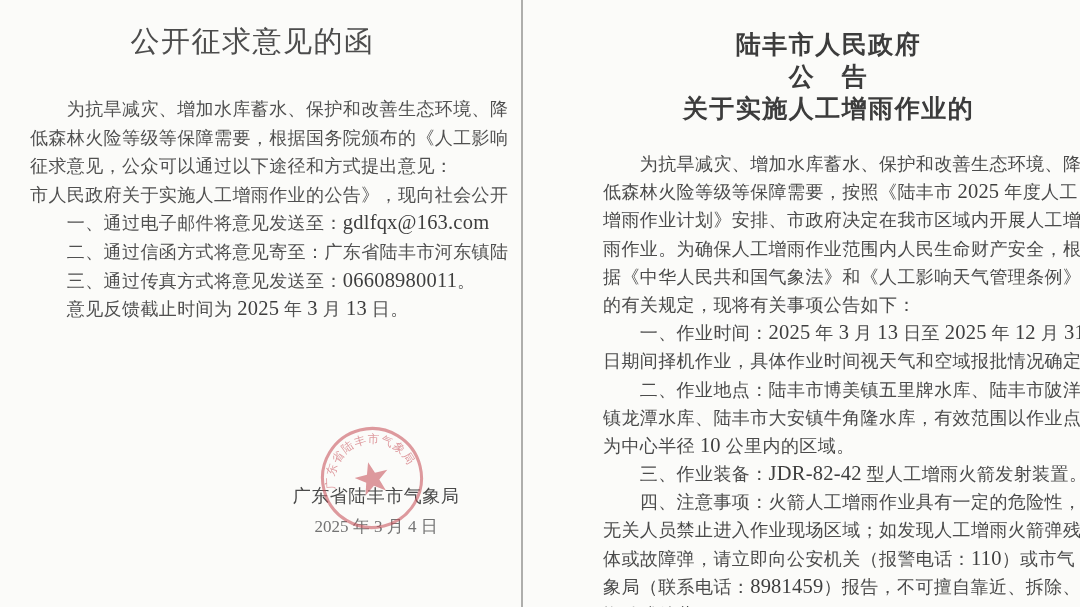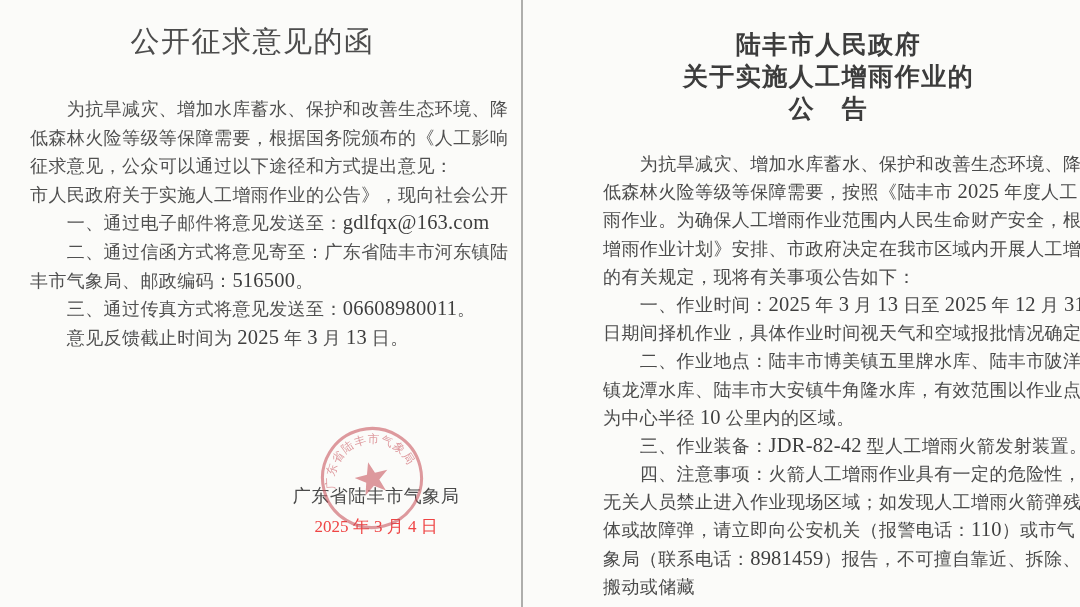--- a/index.html
+++ b/index.html
@@ -38,21 +38,21 @@
     color: #505050;
     white-space: pre;
   }
   .latin { font-size: 1.14em; letter-spacing: 0.2px; color: #3e3e3e; }
 
   .sign {
     position: absolute; left: 280px; top: 484px; width: 192px;
     text-align: center;
   }
   .sign-org  { font-size: 18px; color: #4a4a4a; letter-spacing: 0.5px; }
-  .sign-date { margin-top: 7px; font-size: 17px; color: #ef4444; }
+  .sign-date { margin-top: 7px; font-size: 17px; color: #737373; }
 
   .seal {
     position: absolute; left: 318px; top: 424px;
     width: 108px; height: 108px;
     opacity: 0.58;
     transform: rotate(-14deg);
     pointer-events: none;
   }
   .seal circle   { fill: none; stroke: var(--seal-color); stroke-width: 3.4px; }
   .seal polygon  { fill: var(--seal-color); }
@@ -80,21 +80,20 @@
   <section class="page page-left">
     <h1 class="l-title">公开征求意见的函</h1>
 
     <div class="l-body">
         <div class="line">　　为抗旱减灾、增加水库蓄水、保护和改善生态环境、降</div>
         <div class="line">低森林火险等级等保障需要，根据国务院颁布的《人工影响</div>
         <div class="line">征求意见，公众可以通过以下途径和方式提出意见：</div>
         <div class="line">市人民政府关于实施人工增雨作业的公告》，现向社会公开</div>
         <div class="line">　　一、通过电子邮件将意见发送至：<span class="latin">gdlfqx@163.com</span></div>
         <div class="line">　　二、通过信函方式将意见寄至：广东省陆丰市河东镇陆</div>
-        <div class="line">丰市气象局、邮政编码：<span class="latin">516500</span>。</div>
         <div class="line">　　三、通过传真方式将意见发送至：<span class="latin">06608980011</span>。</div>
         <div class="line">　　意见反馈截止时间为 <span class="latin">2025</span> 年 <span class="latin">3</span> 月 <span class="latin">13</span> 日。</div>
       </div>
 
     <div class="sign">
       <div class="sign-org">广东省陆丰市气象局</div>
       <div class="sign-date">2025 年 3 月 4 日</div>
     </div>
 
     <svg class="seal" viewBox="0 0 120 120" aria-hidden="true">
@@ -107,29 +106,30 @@
         <textPath href="#sealArc" startOffset="2">广东省陆丰市气象局</textPath>
       </text>
     </svg>
   </section>
 
   <div class="divider" style="background: rgb(174, 174, 172);"></div>
 
   <section class="page page-right">
     <div class="r-title">
         <div class="r-title-line">陆丰市人民政府</div>
+        <div class="r-title-line">公　告</div>
         <div class="r-title-line">关于实施人工增雨作业的</div>
-        <div class="r-title-line">公　告</div>
       </div>
 
     <div class="r-body">
         <div class="line">　　为抗旱减灾、增加水库蓄水、保护和改善生态环境、降</div>
         <div class="line">低森林火险等级等保障需要，按照《陆丰市 <span class="latin">2025</span> 年度人工</div>
+        <div class="line">增雨作业计划》安排、市政府决定在我市区域内开展人工增</div>
         <div class="line">雨作业。为确保人工增雨作业范围内人民生命财产安全，根</div>
-        <div class="line">增雨作业计划》安排、市政府决定在我市区域内开展人工增</div>
+        <div class="line">据《中华人民共和国气象法》和《人工影响天气管理条例》</div>
         <div class="line">的有关规定，现将有关事项公告如下：</div>
         <div class="line">　　一、作业时间：<span class="latin">2025</span> 年 <span class="latin">3</span> 月 <span class="latin">13</span> 日至 <span class="latin">2025</span> 年 <span class="latin">12</span> 月 <span class="latin">31</span></div>
         <div class="line">日期间择机作业，具体作业时间视天气和空域报批情况确定。</div>
         <div class="line">　　二、作业地点：陆丰市博美镇五里牌水库、陆丰市陂洋</div>
         <div class="line">镇龙潭水库、陆丰市大安镇牛角隆水库，有效范围以作业点</div>
         <div class="line">为中心半径 <span class="latin">10</span> 公里内的区域。</div>
         <div class="line">　　三、作业装备：<span class="latin">JDR-82-42</span> 型人工增雨火箭发射装置。</div>
         <div class="line">　　四、注意事项：火箭人工增雨作业具有一定的危险性，</div>
         <div class="line">无关人员禁止进入作业现场区域；如发现人工增雨火箭弹残</div>
         <div class="line">体或故障弹，请立即向公安机关（报警电话：<span class="latin">110</span>）或市气</div>

